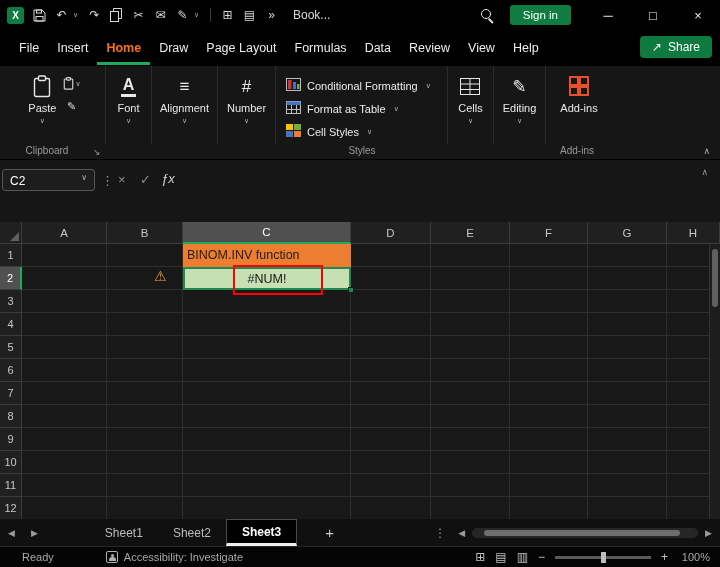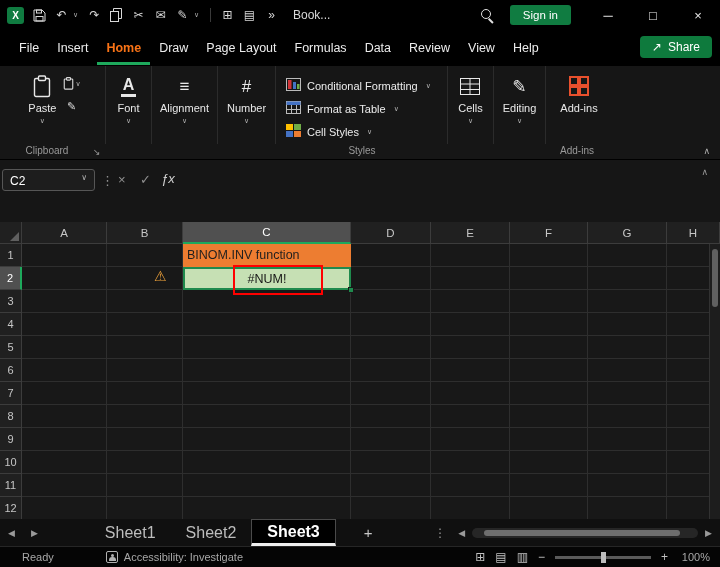--- a/index.html
+++ b/index.html
@@ -75,21 +75,21 @@
   .fillhandle{position:absolute;left:326px;top:43px;width:6px;height:6px;background:#1F8A4D;border:1px solid #181818;cursor:crosshair}
   .rederr{position:absolute;left:211px;top:21px;width:90px;height:30px;border:2px solid #F00;pointer-events:none}
   .warn{position:absolute;left:132px;top:25px;font-size:14px;line-height:1;color:#F2A43A;cursor:pointer}
   .vscroll{position:absolute;right:0;top:22px;width:11px;height:275px;background:#1d1d1d;border-left:1px solid #323232}
   .vthumb{position:absolute;left:2px;top:5px;width:6px;height:58px;background:#606060;border-radius:3px;cursor:grab}
 
   
   .sheetbar{position:absolute;top:519px;left:0;right:0;height:27px;background:#101010;display:flex;align-items:center}
   .nav-ar{color:#9a9a9a;font-size:9px;padding:0 8px;cursor:pointer}
   .tabs{display:flex;height:100%;margin-left:44px}
-  .tab{display:flex;align-items:center;padding:0 15px;font-size:16px;color:#bdbdbd;cursor:pointer}
+  .tab{display:flex;align-items:center;padding:0 15px;font-size:12px;color:#bdbdbd;cursor:pointer}
   .tab.active{color:#fff;font-weight:bold;background:#000;border:1px solid #4a4a4a;border-bottom:3px solid #efefef}
   .addsheet{color:#c8c8c8;font-size:15px;margin-left:28px;cursor:pointer}
   .sheet-dots{margin-left:auto;color:#9a9a9a;font-size:12px;padding:0 10px;cursor:pointer}
   .hscroll{display:flex;align-items:center;gap:5px;padding-right:6px}
   .htrack{width:226px;height:10px;background:#262626;border-radius:5px;position:relative}
   .hthumb{position:absolute;left:12px;top:2px;width:196px;height:6px;background:#6e6e6e;border-radius:3px;cursor:grab}
 
   
   .statusbar{position:absolute;top:546px;left:0;right:0;height:21px;background:#050505;border-top:1px solid #262626;display:flex;align-items:center;font-size:11px;color:#a8a8a8}
   .st-ready{margin-left:22px}

